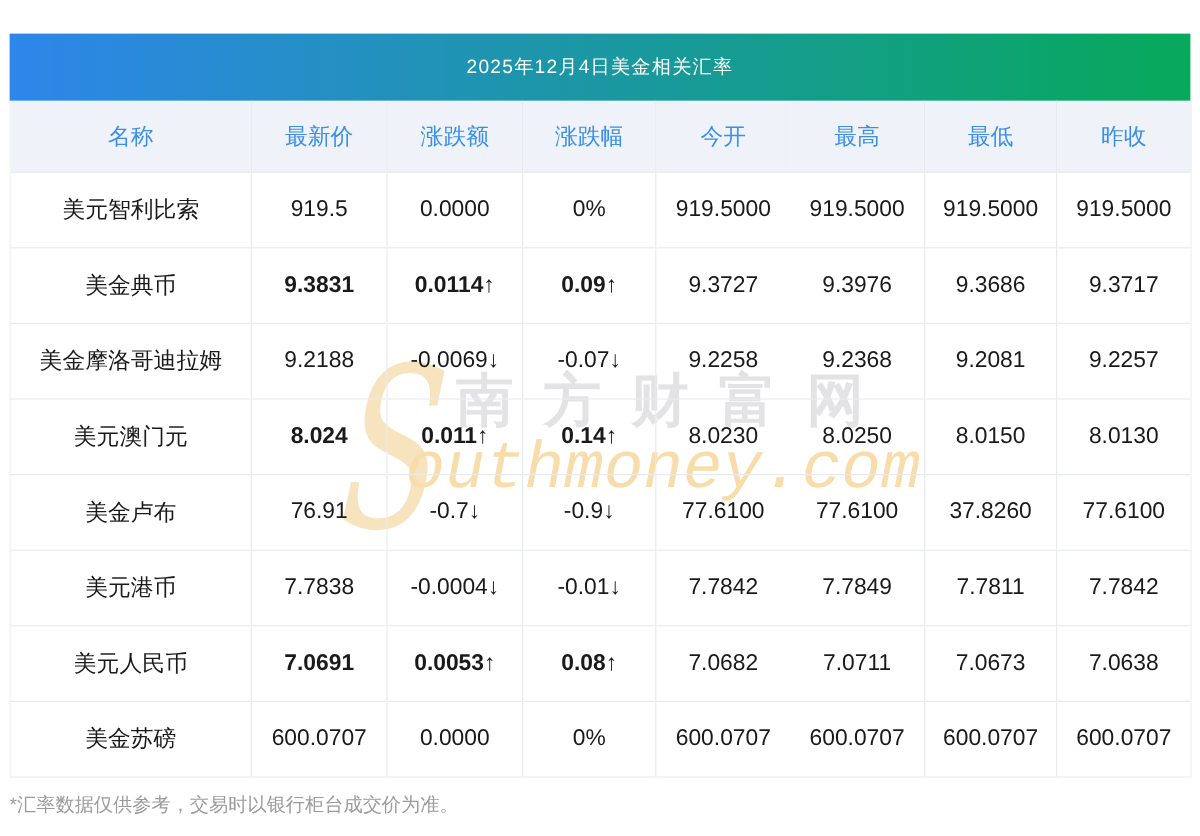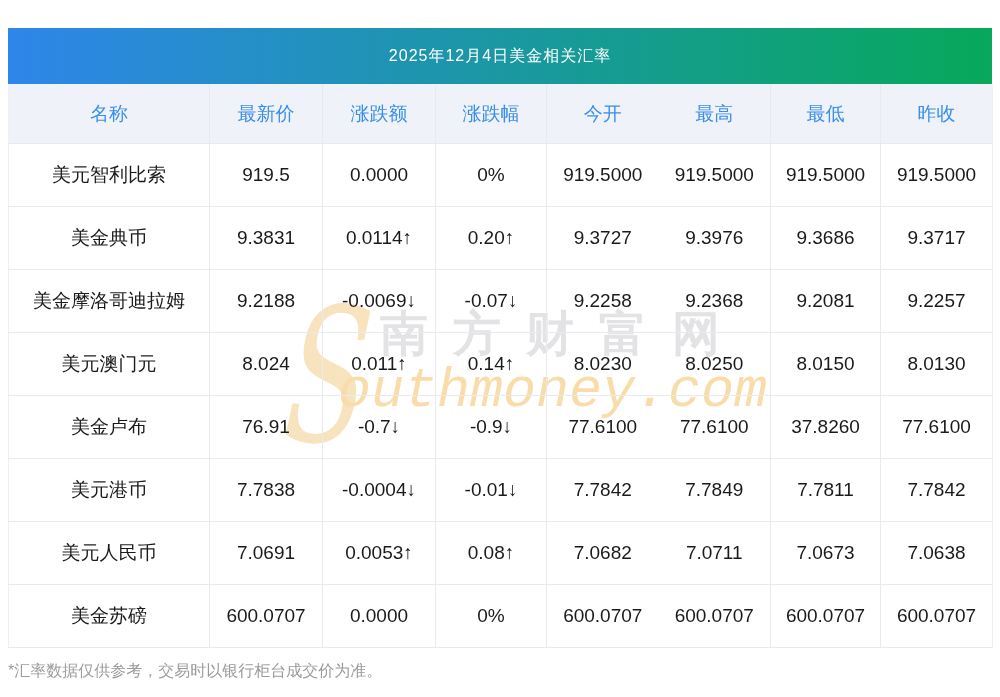--- a/index.html
+++ b/index.html
@@ -107,21 +107,21 @@
     color: #1a1a1a;
     height: 60px;
     text-align: center;
     white-space: nowrap;
   }
   table.rates tr { border-bottom: 1px solid #e8ebee; }
   table.rates th, table.rates td { border-left: 1px solid #e8ebee; }
   table.rates th:first-child, table.rates td:first-child { border-left: none; }
   
   table.rates th:nth-child(6), table.rates td:nth-child(6) { border-left: none; }
-  td.up   { color: var(--up, #f62c2c); }
+  td.up   { color: var(--up, #f62c2c); font-weight: bold; }
   td.down { color: var(--down, #0e9a1e); }
   td.flat { color: #1a1a1a; }
   .footnote {
     margin-top: 13px;
     text-align: left;
     color: #9b9b9b;
     font-size: 16px;
   }
 </style>
 </head>
@@ -173,21 +173,21 @@
           <td class="flat">0%</td>
           <td>919.5000</td>
           <td>919.5000</td>
           <td>919.5000</td>
           <td>919.5000</td>
         </tr>
             <tr>
           <td>美金典币</td>
           <td class="up">9.3831</td>
           <td class="up">0.0114↑</td>
-          <td class="up">0.20↑</td>
+          <td class="up">0.09↑</td>
           <td>9.3727</td>
           <td>9.3976</td>
           <td>9.3686</td>
           <td>9.3717</td>
         </tr>
             <tr>
           <td>美金摩洛哥迪拉姆</td>
           <td class="down">9.2188</td>
           <td class="down">-0.0069↓</td>
           <td class="down">-0.07↓</td>

